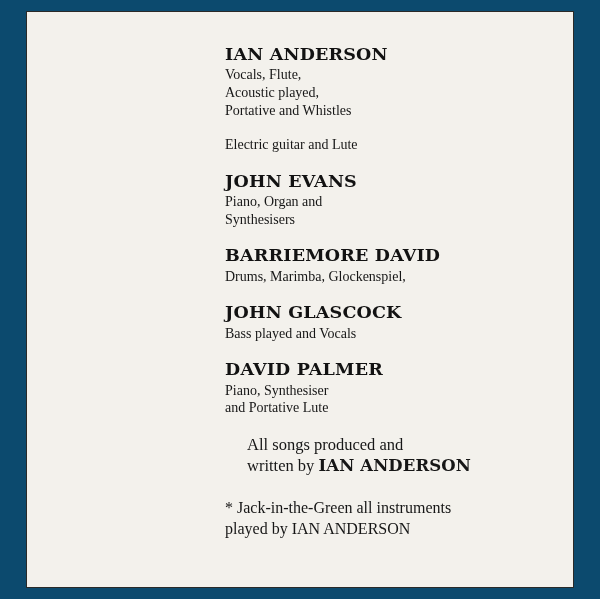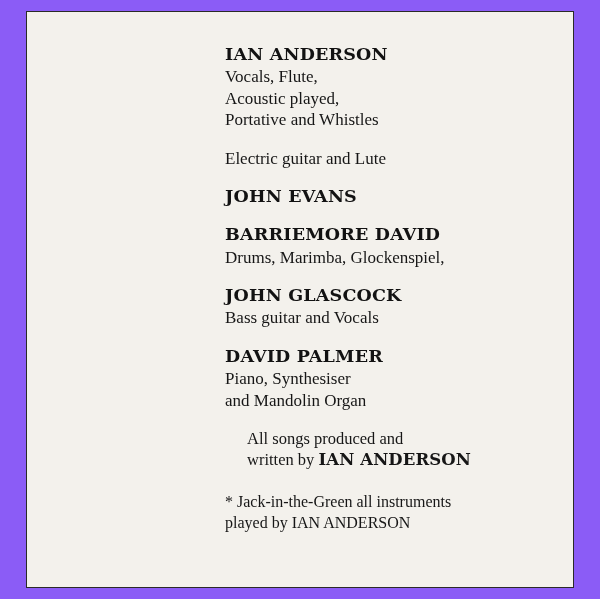--- a/index.html
+++ b/index.html
@@ -10,21 +10,21 @@
     width: 600px;
     height: 599px;
     background: #eceae5;
     font-family: "Liberation Serif", serif;
     overflow: hidden;
   }
   .page {
     position: relative;
     width: 600px;
     height: 599px;
-    background: #8b5cf6;
+    background: #0c4a6e;
     box-sizing: border-box;
   }
   .paper {
     position: absolute;
     left: 26px;
     top: 11px;
     width: 548px;
     height: 577px;
     background: #f3f1ec;
     border-left: 1px solid #2a2a28;
@@ -54,21 +54,21 @@
     font-family: "DejaVu Serif", serif;
     font-weight: bold;
     font-size: 17.5px;
     letter-spacing: 0.2px;
     color: #121212;
     line-height: 1.22;
     margin-bottom: 1px;
   }
   .roles {
     font-family: "Liberation Serif", serif;
-    font-size: 17px;
+    font-size: 14px;
     color: #161616;
     line-height: 1.26;
   }
   .roles div { white-space: pre; }
 
   .footer {
     margin-top: 10px;
     margin-left: 22px;
   }
   .footer .line {
@@ -115,41 +115,45 @@
       </div>
 
       <div class="block">
         <div class="roles">
           <div>Electric guitar and Lute</div>
         </div>
       </div>
 
       <div class="block">
         <div class="name">JOHN EVANS</div>
+        <div class="roles">
+          <div>Piano, Organ and</div>
+          <div>Synthesisers</div>
+        </div>
       </div>
 
       <div class="block">
         <div class="name">BARRIEMORE DAVID</div>
         <div class="roles">
           <div>Drums, Marimba, Glockenspiel,</div>
         </div>
       </div>
 
       <div class="block">
         <div class="name">JOHN GLASCOCK</div>
         <div class="roles">
-          <div>Bass guitar and Vocals</div>
+          <div>Bass played and Vocals</div>
         </div>
       </div>
 
       <div class="block">
         <div class="name">DAVID PALMER</div>
         <div class="roles">
           <div>Piano, Synthesiser</div>
-          <div>and Mandolin Organ</div>
+          <div>and Portative Lute</div>
         </div>
       </div>
 
       <div class="footer">
         <div class="line">All songs produced and</div>
         <div class="line"><span>written by </span><b>IAN ANDERSON</b></div>
       </div>
 
       <div class="note">
         <div class="line">* Jack-in-the-Green all instruments</div>

